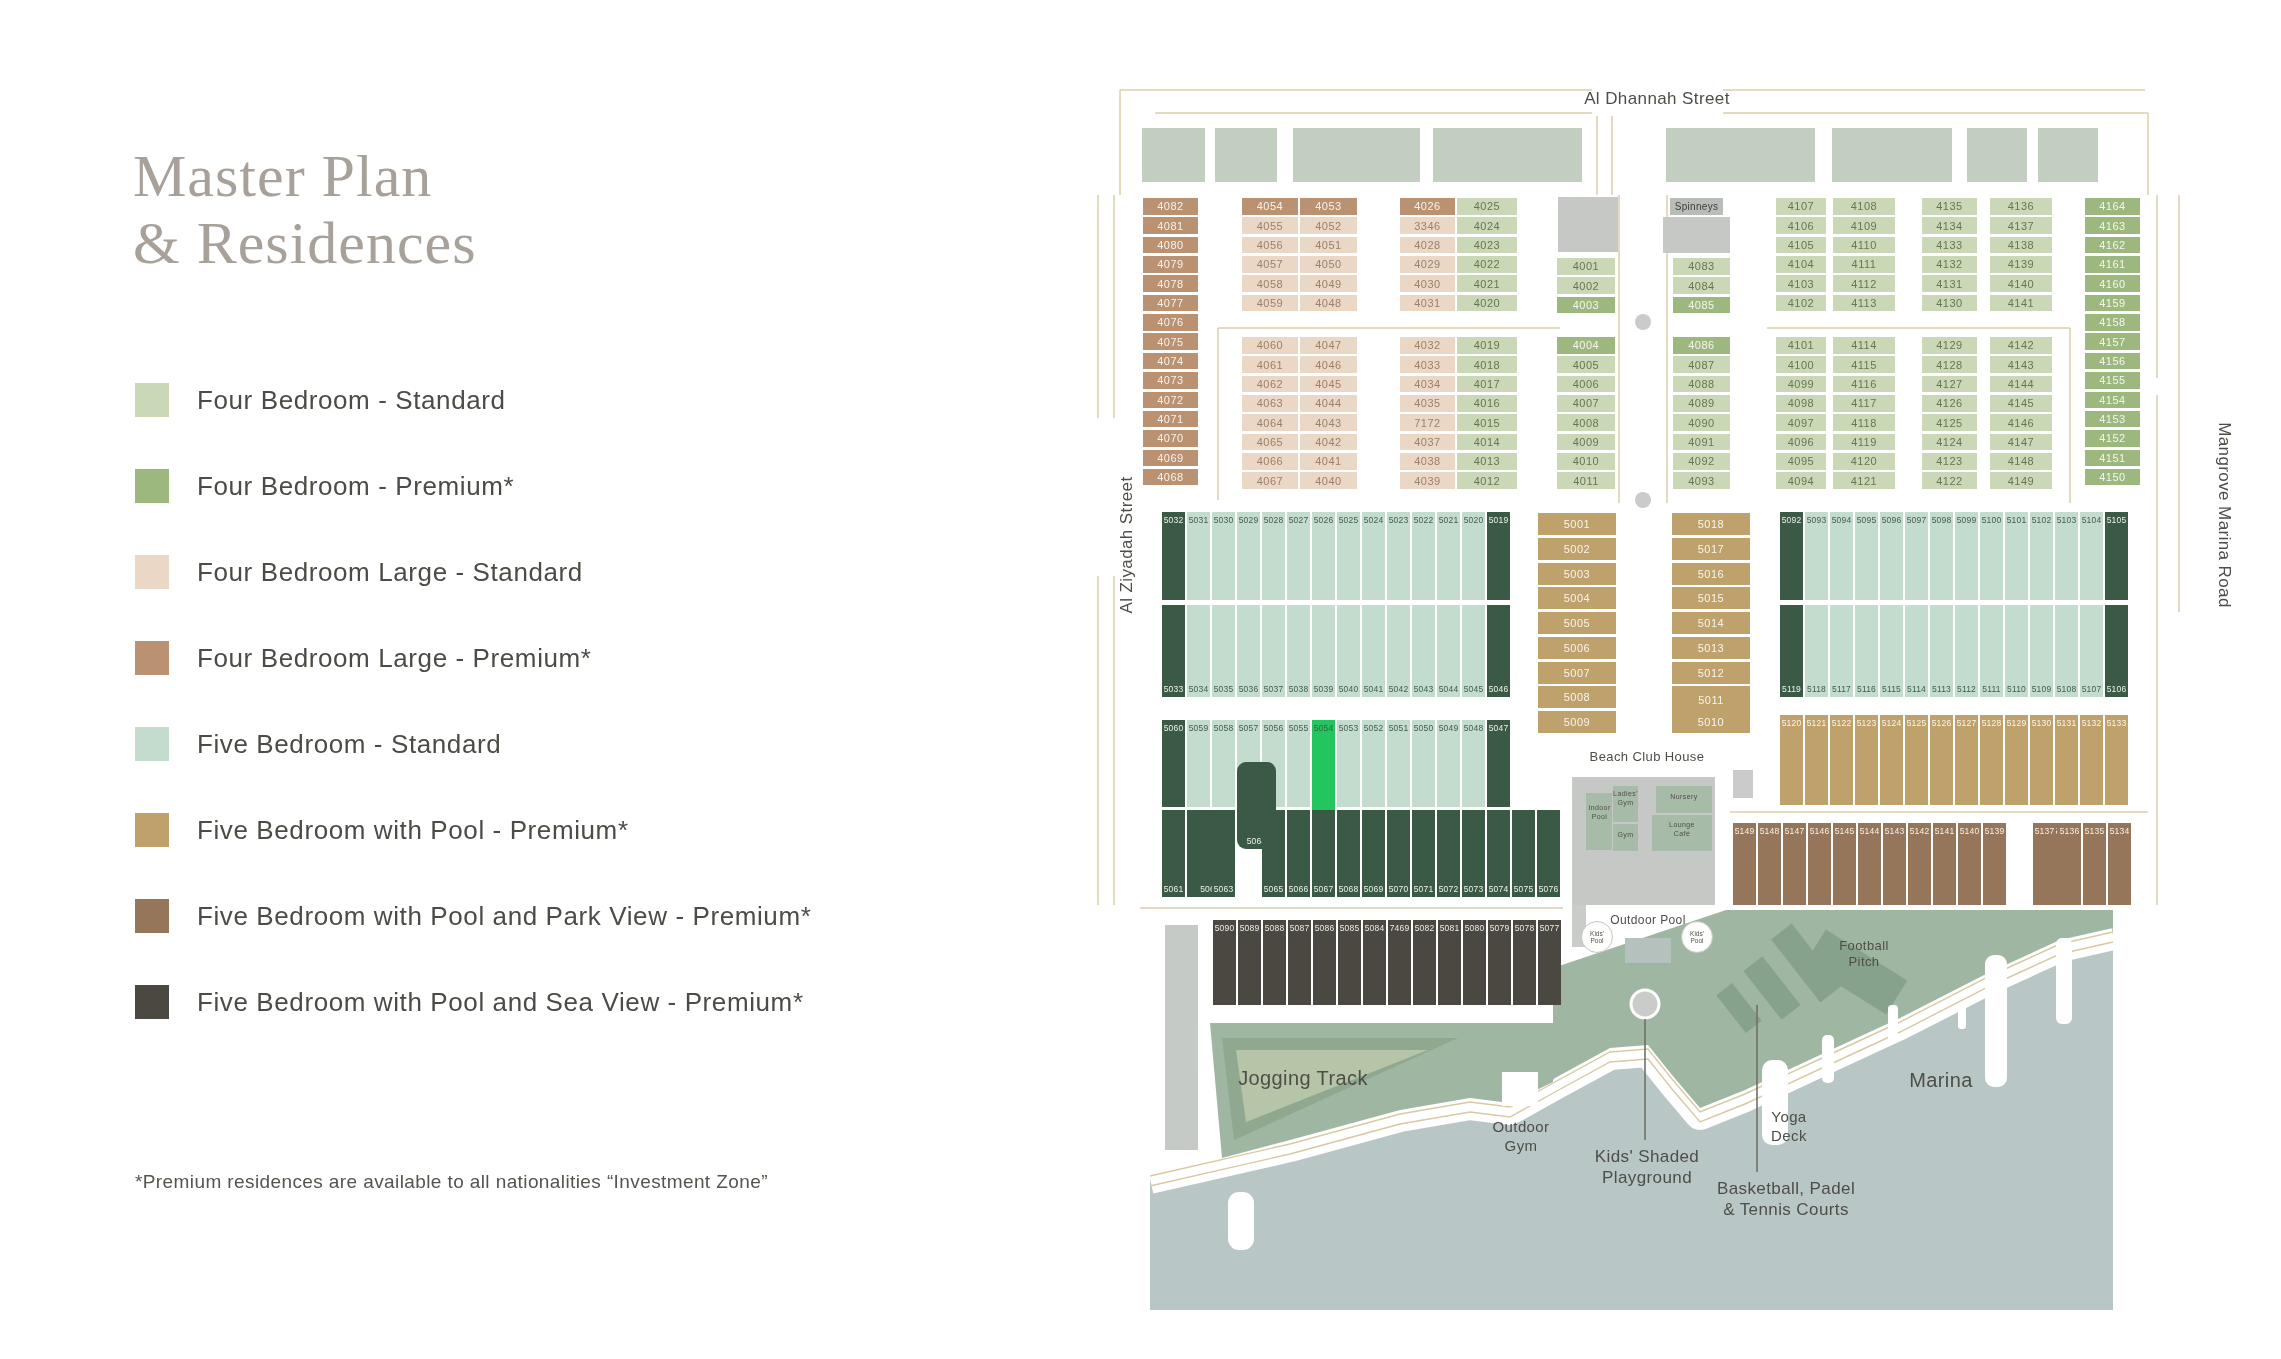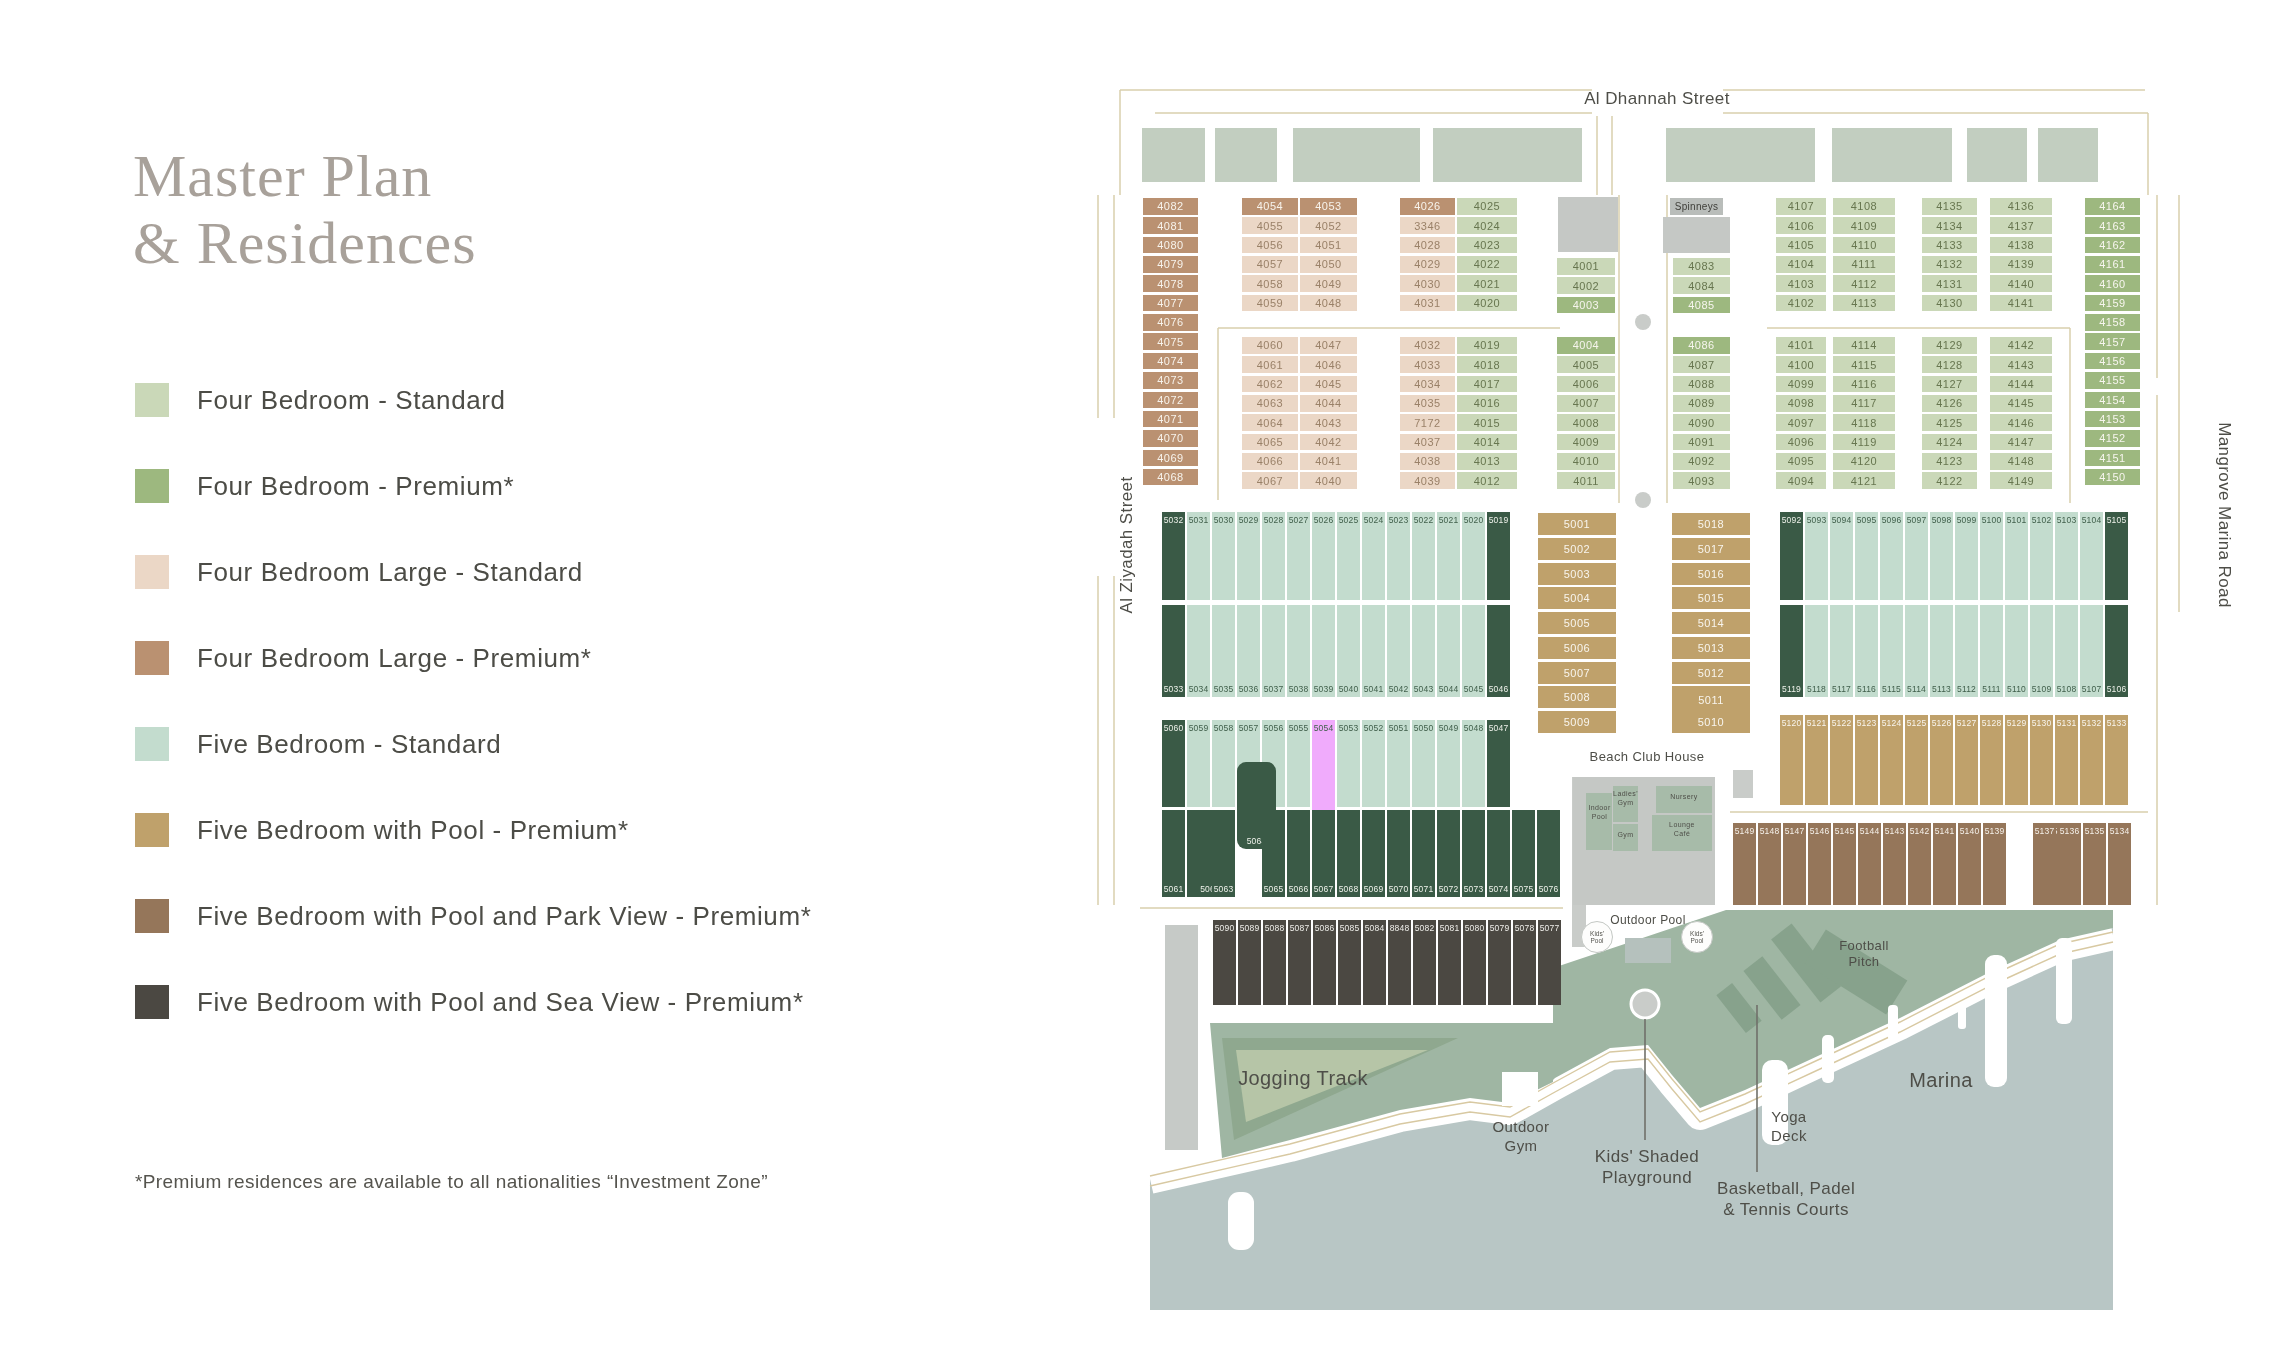--- a/index.html
+++ b/index.html
@@ -809,21 +809,21 @@
       </div>
       <div class="cell cell-h lt" style="background: rgb(195, 220, 206); color: rgb(65, 96, 76); left: 1237px; top: 720px; width: 23px; height: 87px;">
         <span>5057</span>
       </div>
       <div class="cell cell-h lt" style="background: rgb(195, 220, 206); color: rgb(65, 96, 76); left: 1262px; top: 720px; width: 23px; height: 87px;">
         <span>5056</span>
       </div>
       <div class="cell cell-h lt" style="background: rgb(195, 220, 206); color: rgb(65, 96, 76); left: 1287px; top: 720px; width: 23px; height: 87px;">
         <span>5055</span>
       </div>
-      <div class="cell cell-h lt" style="background: #f0abfc; color: rgb(65, 96, 76); left: 1312px; top: 720px; width: 23px; height: 104px;">
+      <div class="cell cell-h lt" style="background: #22c55e; color: rgb(65, 96, 76); left: 1312px; top: 720px; width: 23px; height: 104px;">
         <span>5054</span>
       </div>
       <div class="cell cell-h lt" style="background: rgb(195, 220, 206); color: rgb(65, 96, 76); left: 1337px; top: 720px; width: 23px; height: 87px;">
         <span>5053</span>
       </div>
       <div class="cell cell-h lt" style="background: rgb(195, 220, 206); color: rgb(65, 96, 76); left: 1362px; top: 720px; width: 23px; height: 87px;">
         <span>5052</span>
       </div>
       <div class="cell cell-h lt" style="background: rgb(195, 220, 206); color: rgb(65, 96, 76); left: 1387px; top: 720px; width: 23px; height: 87px;">
         <span>5051</span>
@@ -903,21 +903,21 @@
       <div class="cell cell-h lt" style="background: rgb(75, 72, 66); color: rgb(239, 238, 234); left: 1313px; top: 920px; width: 23px; height: 85px;">
         <span>5086</span>
       </div>
       <div class="cell cell-h lt" style="background: rgb(75, 72, 66); color: rgb(239, 238, 234); left: 1338px; top: 920px; width: 23px; height: 85px;">
         <span>5085</span>
       </div>
       <div class="cell cell-h lt" style="background: rgb(75, 72, 66); color: rgb(239, 238, 234); left: 1363px; top: 920px; width: 23px; height: 85px;">
         <span>5084</span>
       </div>
       <div class="cell cell-h lt" style="background: rgb(75, 72, 66); color: rgb(239, 238, 234); left: 1388px; top: 920px; width: 23px; height: 85px;">
-        <span>8848</span>
+        <span>7469</span>
       </div>
       <div class="cell cell-h lt" style="background: rgb(75, 72, 66); color: rgb(239, 238, 234); left: 1413px; top: 920px; width: 23px; height: 85px;">
         <span>5082</span>
       </div>
       <div class="cell cell-h lt" style="background: rgb(75, 72, 66); color: rgb(239, 238, 234); left: 1438px; top: 920px; width: 23px; height: 85px;">
         <span>5081</span>
       </div>
       <div class="cell cell-h lt" style="background: rgb(75, 72, 66); color: rgb(239, 238, 234); left: 1463px; top: 920px; width: 23px; height: 85px;">
         <span>5080</span>
       </div>

